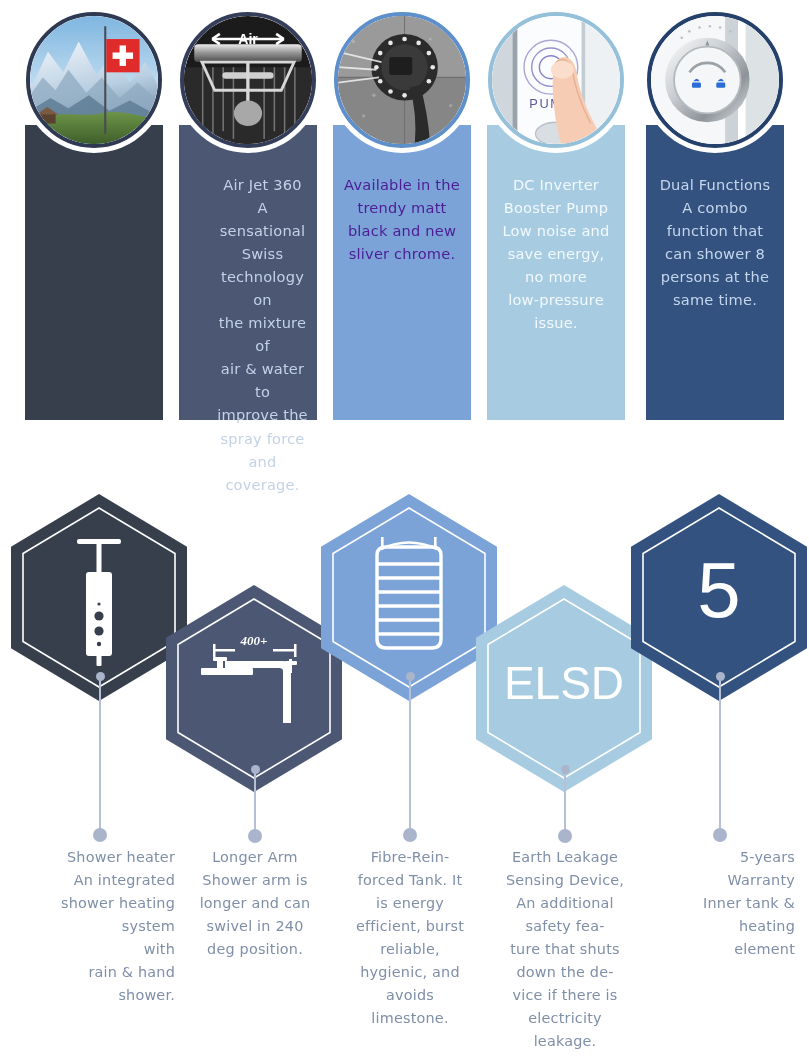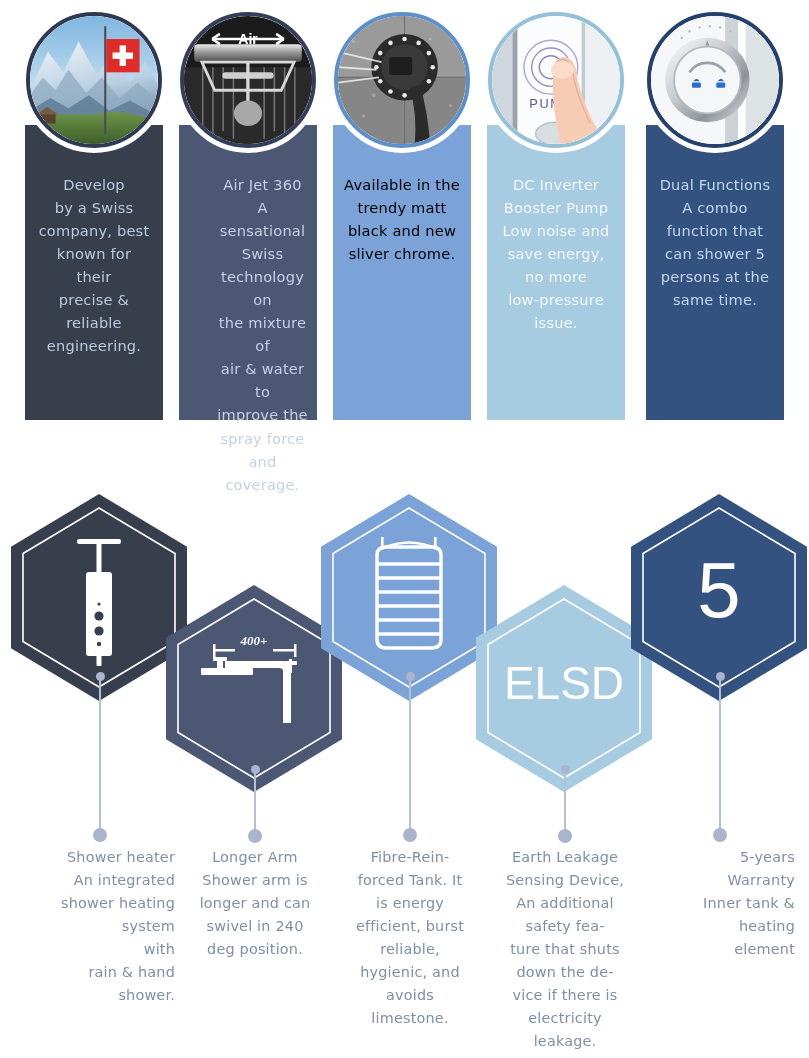--- a/index.html
+++ b/index.html
@@ -160,28 +160,20 @@
             <rect x="7" y="76" width="13" height="8" fill="#5a4130"></rect>
             <path d="M5 77 L13.5 71 L22 77 Z" fill="#7a5a42"></path>
             <rect x="58" y="8" width="1.6" height="84" fill="#4a4a52"></rect>
             <rect x="59.6" y="18" width="26" height="26" fill="#e02b2b"></rect>
             <rect x="70" y="23" width="5" height="16" fill="#ffffff"></rect>
             <rect x="64.5" y="28.5" width="16" height="5" fill="#ffffff"></rect>
           </svg>
         </div>
       </div>
     </div>
-    <div class="card-text" style="color:#b9cbe2;">Develop
-by a Swiss
-company, best
-known for
-their
-precise &amp;
-reliable
-engineering.</div>
   </div>
 
   <div class="card" style="left:179px; background:#4c5774;padding-left:38px;">
     <div class="card-photo-wrap">
       <div class="card-photo-ring" style="border:4px solid #343e5a;">
         <div class="card-photo">
           <svg viewBox="0 0 100 100" preserveAspectRatio="xMidYMid slice">
             <defs>
               <linearGradient id="chromeg" x1="0" y1="0" x2="0" y2="1">
                 <stop offset="0%" stop-color="#ededed"></stop>
@@ -263,21 +255,21 @@
             <path d="M56 56 Q62 76 60 100 L72 100 Q70 74 64 54 Z" fill="#2b2b2b"></path>
             <g stroke="#f0f0f0" stroke-width="1.4" opacity="0.85">
               <line x1="0" y1="28" x2="34" y2="36"></line>
                 <line x1="0" y1="40" x2="30" y2="42"></line>
                 <line x1="0" y1="52" x2="32" y2="48"></line>
             </g>
           </svg>
         </div>
       </div>
     </div>
-    <div class="card-text" style="color:#000000;">Available in the
+    <div class="card-text" style="color:#4c1d95;">Available in the
 trendy matt
 black and new
 sliver chrome.</div>
   </div>
 
   <div class="card" style="left:487px; background:#a7cbe0;">
     <div class="card-photo-wrap">
       <div class="card-photo-ring" style="border:4px solid #95c0da;">
         <div class="card-photo">
           <svg viewBox="0 0 100 100" preserveAspectRatio="xMidYMid slice">
@@ -344,21 +336,21 @@
               <path d="M52 51 q3 -4 5 0 z"></path>
             </g>
             <path d="M44 19 L45.5 23 L42.5 23 Z" fill="#8d949a"></path>
           </svg>
         </div>
       </div>
     </div>
     <div class="card-text" style="color:#c4d6ec;">Dual Functions
 A combo
 function that
-can shower 5
+can shower 8
 persons at the
 same time.</div>
   </div>
 </div>
 
 <div class="hex" style="left:8px; top:492px;">
   <svg viewBox="0 0 182 211">
     <polygon points="91,2 179,54.75 179,156.25 91,209 3,156.25 3,54.75" fill="#373f4d"></polygon>
     <polygon points="91,16 167,61.5 167,149.5 91,195 15,149.5 15,61.5" fill="none" stroke="#ffffff" stroke-width="1.6"></polygon>
     <g fill="#ffffff">

